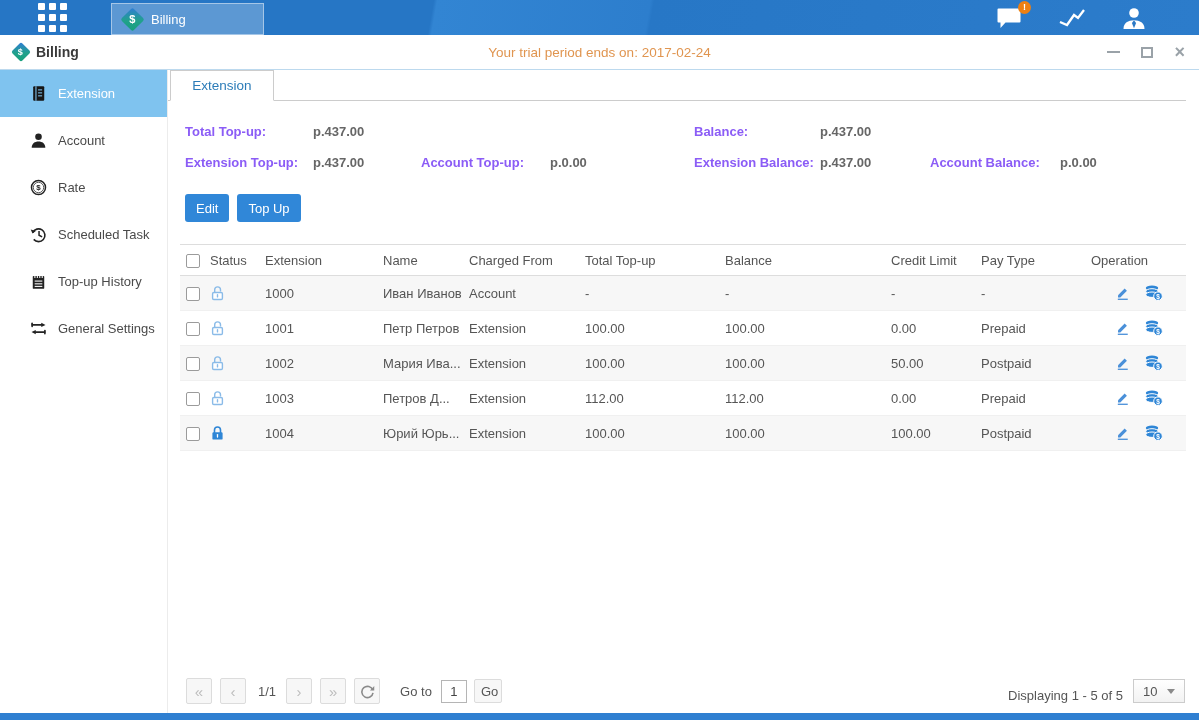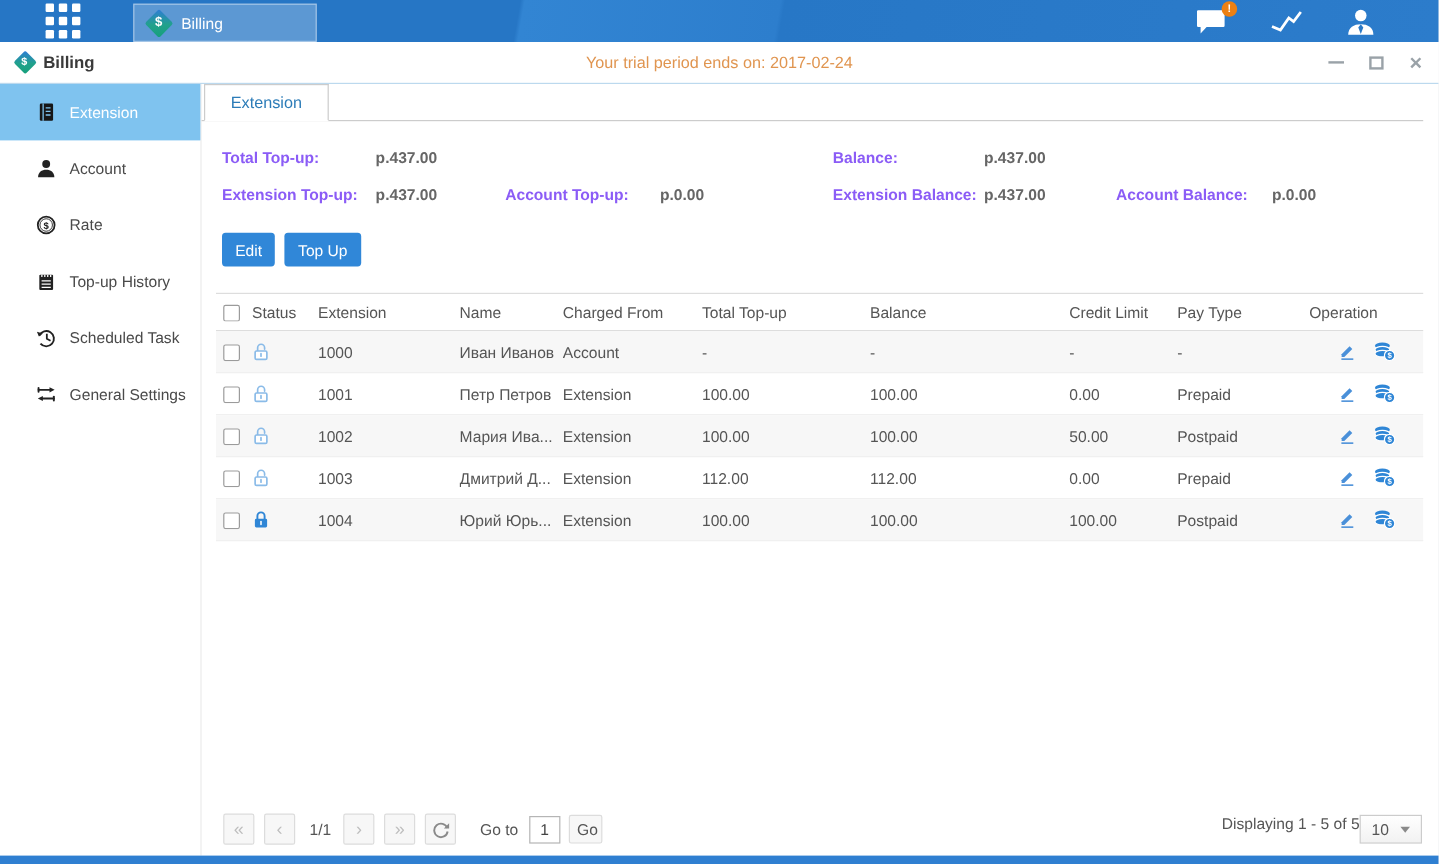--- a/index.html
+++ b/index.html
@@ -80,21 +80,21 @@
   .pagerow { margin-top:auto; display:flex; align-items:center; padding:0 14px 9px 18px; flex:none; }
   .pgbtn { width:26px; height:26px; border:1px solid #dcdcdc; background:#f7f7f7; border-radius:2px;
     display:flex; align-items:center; justify-content:center; color:#bdbdbd; font-size:15px;
     margin-right:8px; cursor:pointer; }
   .pageind { margin:0 10px 0 4px; color:#555; font-size:13px; }
   .goto-label { margin:0 9px 0 12px; color:#555; font-size:13px; }
   .goto-input { width:26px; height:23px; border:1px solid #b5b5b5; text-align:center; font-size:13px;
     color:#444; font-family:inherit; }
   .gobtn { width:28px; height:24px; border:1px solid #dcdcdc; background:#f7f7f7; border-radius:2px;
     color:#555; font-size:13px; margin-left:7px; cursor:pointer; font-family:inherit; }
-  .pager-right { margin-left:auto; display:flex; align-items:flex-start; color:#555; font-size:13px; }
+  .pager-right { margin-left:auto; display:flex; align-items:flex-end; gap:10px; color:#555; font-size:13px; }
   .pagesize { width:52px; height:24px; border:1px solid #ccc; background:linear-gradient(#fff,#f2f2f2);
     display:flex; align-items:center; justify-content:space-between; padding:0 9px; cursor:pointer; }
   .caret { width:0; height:0; border-left:4px solid transparent; border-right:4px solid transparent;
     border-top:5px solid #8a8a8a; }
 
   .bottom-strip { position:absolute; bottom:0; left:0; width:100%; height:7px; background:#2f7fd1; }
 </style>
 </head>
 <body>
 
@@ -179,43 +179,43 @@
         </svg>
         <span>Account</span>
       </div>
       <div class="side-item">
         <svg viewBox="0 0 16 16">
           <circle cx="8" cy="8" r="6.6" fill="none" stroke="currentColor" stroke-width="1.4"></circle>
           <circle cx="8" cy="8" r="4.9" fill="none" stroke="currentColor" stroke-width="0.7"></circle>
           <text x="8" y="10.8" text-anchor="middle" font-size="7.5" font-weight="bold" fill="currentColor">$</text>
         </svg>
         <span>Rate</span>
+      </div>
+      <div class="side-item">
+        <svg viewBox="0 0 16 16">
+          <path d="M3.5 12.6 A6 6 0 1 0 2.6 6.2" fill="none" stroke="currentColor" stroke-width="1.5"></path>
+          <path d="M0.7 3.2 l1.6 3.8 3.2 -2.4 z" fill="currentColor"></path>
+          <path d="M8.5 4.8 V8.7 l2.9 1.6" fill="none" stroke="currentColor" stroke-width="1.4"></path>
+        </svg>
+        <span>Scheduled Task</span>
       </div>
       <div class="side-item">
         <svg viewBox="0 0 16 16">
           <rect x="2.6" y="2.8" width="10.8" height="12" rx="0.8" fill="currentColor"></rect>
           <g stroke="#fff" stroke-width="1">
             <line x1="4.6" y1="2.8" x2="4.6" y2="4.6"></line>
               <line x1="6.9" y1="2.8" x2="6.9" y2="4.6"></line>
             <line x1="9.2" y1="2.8" x2="9.2" y2="4.6"></line>
               <line x1="11.5" y1="2.8" x2="11.5" y2="4.6"></line>
             <line x1="4.4" y1="7.6" x2="11.6" y2="7.6"></line>
               <line x1="4.4" y1="10.2" x2="11.6" y2="10.2"></line>
             <line x1="4.4" y1="12.6" x2="11.6" y2="12.6"></line>
           </g>
         </svg>
         <span>Top-up History</span>
-      </div>
-      <div class="side-item">
-        <svg viewBox="0 0 16 16">
-          <path d="M3.5 12.6 A6 6 0 1 0 2.6 6.2" fill="none" stroke="currentColor" stroke-width="1.5"></path>
-          <path d="M0.7 3.2 l1.6 3.8 3.2 -2.4 z" fill="currentColor"></path>
-          <path d="M8.5 4.8 V8.7 l2.9 1.6" fill="none" stroke="currentColor" stroke-width="1.4"></path>
-        </svg>
-        <span>Scheduled Task</span>
       </div>
       <div class="side-item">
         <svg viewBox="0 0 16 16">
           <g stroke="currentColor" stroke-width="1.5" stroke-linecap="round">
             <line x1="2" y1="3.1" x2="2" y2="6.1"></line>
               <line x1="2" y1="4.6" x2="10.8" y2="4.6"></line>
             <line x1="5.2" y1="11.4" x2="14" y2="11.4"></line>
               <line x1="14" y1="9.9" x2="14" y2="12.9"></line>
           </g>
           <path d="M10.6 2.6 l4 2 -4 2 z" fill="currentColor"></path>
@@ -369,21 +369,21 @@
         <div class="trow">
           <span class="cell cb"><span class="checkbox"></span></span>
           <span class="cell statuscell">
             <svg width="15" height="17" viewBox="0 0 15 17">
               <path d="M4.7 7.5 V4.8 a2.9 2.9 0 0 1 5.8 0 V5.9" fill="none" stroke="#8abbe8" stroke-width="1.4" stroke-linecap="round"></path>
               <rect x="2.6" y="7.5" width="9.8" height="7" rx="1.2" fill="#fff" stroke="#8abbe8" stroke-width="1.4"></rect>
               <line x1="7.5" y1="9.7" x2="7.5" y2="11.9" stroke="#8abbe8" stroke-width="1.4" stroke-linecap="round"></line>
             </svg>
           </span>
           <span class="cell">1003</span>
-          <span class="cell">Дмитрий Д...</span>
+          <span class="cell">Петров Д...</span>
           <span class="cell">Extension</span>
           <span class="cell">112.00</span>
           <span class="cell">112.00</span>
           <span class="cell">0.00</span>
           <span class="cell">Prepaid</span>
           <span class="cell ops">
             <svg width="15" height="16" viewBox="0 0 16 16">
                 <path d="M3.2 10.4 L10.3 3.3 l2.4 2.4 L5.6 12.8 H3.2 z" fill="#4a90d9"></path>
                 <rect x="3" y="14" width="10.6" height="1.4" fill="#4a90d9"></rect>
               </svg>

